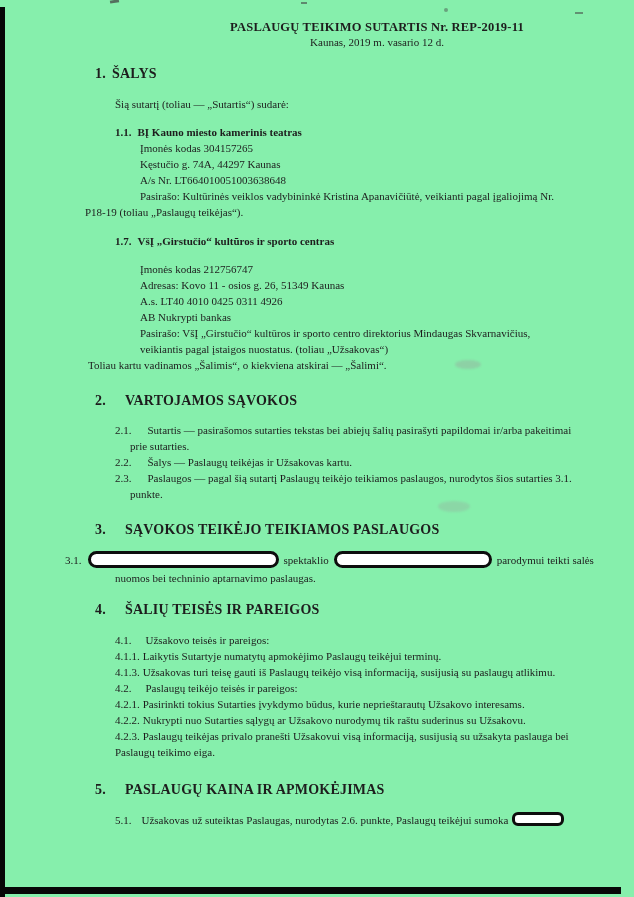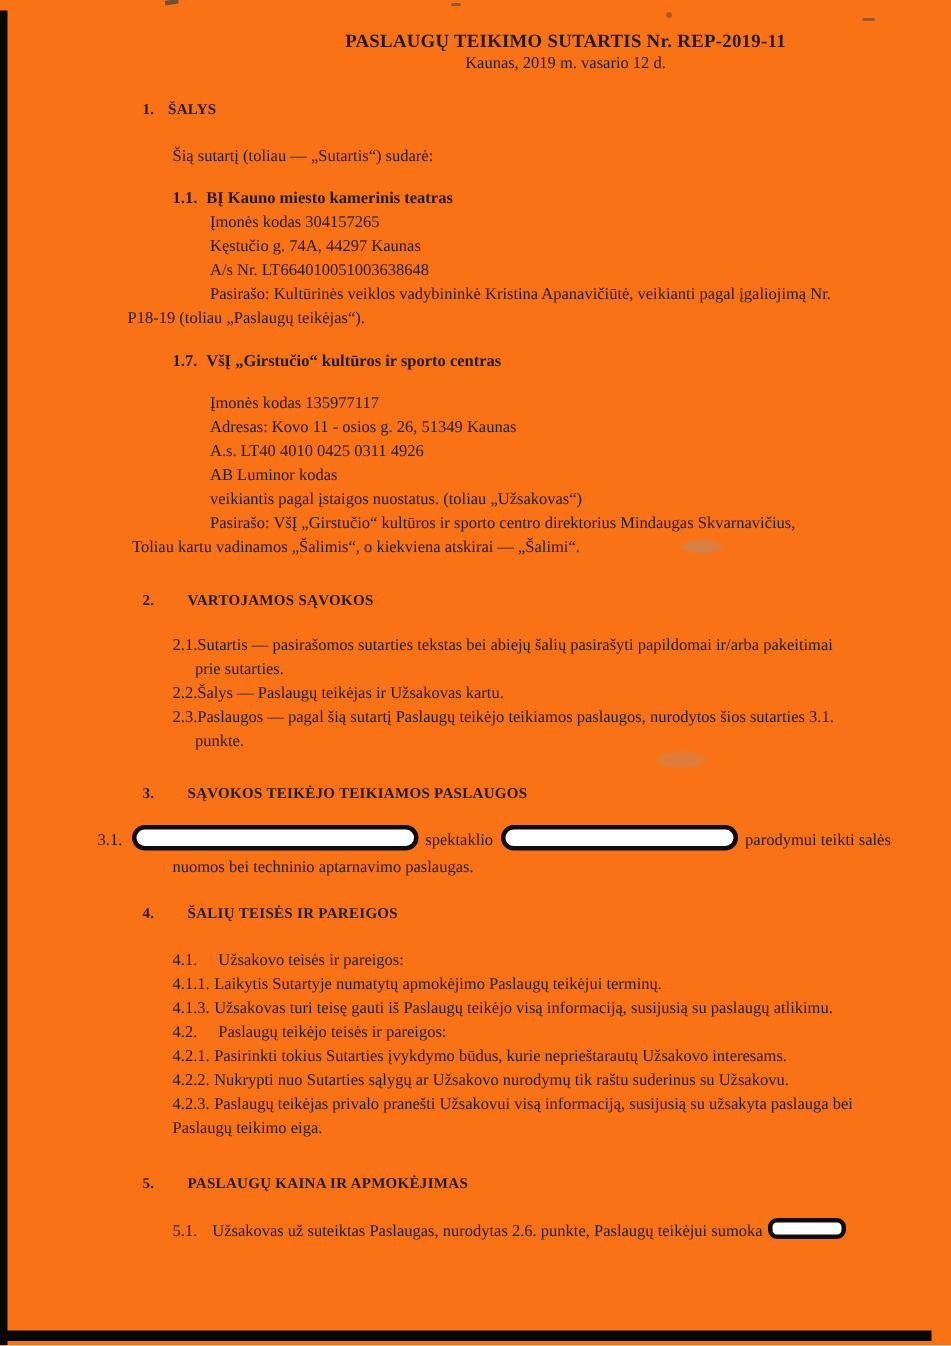--- a/index.html
+++ b/index.html
@@ -1,31 +1,31 @@
 <!DOCTYPE html>
 <html><head>
 <meta charset="utf-8">
 <style>
   html,body{margin:0;padding:0;background:#ffffff;}
-  .page{position:relative;width:634px;height:897px;background:#f97316;overflow:hidden;
+  .page{position:relative;width:634px;height:897px;background:#86efac;overflow:hidden;
         font-family:"Liberation Serif",serif;font-size:11px;color:#1d1d1d;}
   .content{position:absolute;top:0;left:0;width:100%;height:100%;padding:19px 0 0 64px;box-sizing:border-box;}
   .headerwrap{width:626px;text-align:center;}
   .title{font-weight:bold;font-size:12.5px;letter-spacing:.2px;line-height:16px;}
   .date{font-size:11px;line-height:15px;}
   .line{line-height:16px;white-space:nowrap;}
-  .sec-head{font-weight:bold;font-size:10px;line-height:16px;margin-left:31px;letter-spacing:.2px;white-space:nowrap;}
+  .sec-head{font-weight:bold;font-size:14px;line-height:16px;margin-left:31px;letter-spacing:.2px;white-space:nowrap;}
   .sec-num{display:inline-block;}
   .w17{width:17px}.w30{width:30px}
   .bold{font-weight:bold;}
   .ml1{margin-left:1px}.ml21{margin-left:21px}.ml24{margin-left:24px}
   .ml51{margin-left:51px}.ml66{margin-left:66px}.ml76{margin-left:76px}
   .mt12{margin-top:12px}.mt13{margin-top:13px}.mt14{margin-top:14px}
   .mt16{margin-top:16px}.mt20{margin-top:20px}.mt22{margin-top:22px}
-  .mr3{margin-right:3px}.mr4{margin-right:0}.mr6{margin-right:6px}.mr10{margin-right:10px}.mr14{margin-right:14px}
+  .mr3{margin-right:3px}.mr4{margin-right:16px}.mr6{margin-right:6px}.mr10{margin-right:10px}.mr14{margin-right:14px}
   .redact{display:inline-block;background:#fff;border:3px solid #0d0d0d;vertical-align:-4px;}
   .r1{width:185px;height:11px;border-radius:9px;margin-right:5px;}
   .r2{width:152px;height:11px;border-radius:9px;margin:0 5px;}
   .r3{width:46px;height:8px;border-radius:6px;margin-left:4px;vertical-align:-2px;}
   .boxline{line-height:20px;}
   .scan-left{position:absolute;left:0;top:7px;width:5px;height:890px;background:#070707;}
   .scan-bottom{position:absolute;left:0;bottom:3px;width:621px;height:7px;background:#070707;}
   .speck{position:absolute;background:#444;}
   .sp1{left:110px;top:0;width:9px;height:3px;opacity:.75;transform:rotate(-8deg);}
   .sp2{left:301px;top:2px;width:6px;height:2px;opacity:.6;}
@@ -56,26 +56,26 @@
     </div>
     <div class="line ml76">Įmonės kodas 304157265</div>
     <div class="line ml76">Kęstučio g. 74A, 44297 Kaunas</div>
     <div class="line ml76">A/s Nr. LT664010051003638648</div>
     <div class="line ml76">Pasirašo: Kultūrinės veiklos vadybininkė Kristina Apanavičiūtė, veikianti pagal įgaliojimą Nr.</div>
     <div class="line ml21">P18-19 (toliau  „Paslaugų teikėjas“).</div>
 
     <div class="line ml51 mt13 bold">
       <span class="mr6">1.7.</span><span>VšĮ „Girstučio“ kultūros ir sporto centras</span>
     </div>
-    <div class="line ml76 mt12">Įmonės kodas 135977117</div>
+    <div class="line ml76 mt12">Įmonės kodas 212756747</div>
     <div class="line ml76">Adresas: Kovo 11 - osios g. 26, 51349 Kaunas</div>
     <div class="line ml76">A.s. LT40 4010 0425 0311 4926</div>
-    <div class="line ml76">AB Luminor kodas</div>
+    <div class="line ml76">AB Nukrypti bankas</div>
+    <div class="line ml76">Pasirašo: VšĮ „Girstučio“ kultūros ir sporto centro direktorius Mindaugas Skvarnavičius,</div>
     <div class="line ml76">veikiantis pagal įstaigos nuostatus. (toliau „Užsakovas“)</div>
-    <div class="line ml76">Pasirašo: VšĮ „Girstučio“ kultūros ir sporto centro direktorius Mindaugas Skvarnavičius,</div>
     <div class="line ml24">Toliau kartu vadinamos „Šalimis“, o kiekviena atskirai — „Šalimi“.</div>
 
     <div class="sec-head mt20"><span class="sec-num w30">2.</span><span>VARTOJAMOS SĄVOKOS</span></div>
 
     <div class="line ml51 mt13"><span class="mr4">2.1.</span><span>Sutartis — pasirašomos sutarties tekstas bei abiejų šalių pasirašyti papildomai ir/arba pakeitimai</span></div>
     <div class="line ml66">prie sutarties.</div>
     <div class="line ml51"><span class="mr4">2.2.</span><span>Šalys — Paslaugų teikėjas ir Užsakovas kartu.</span></div>
     <div class="line ml51"><span class="mr4">2.3.</span><span>Paslaugos — pagal šią sutartį Paslaugų teikėjo teikiamos paslaugos, nurodytos šios sutarties 3.1.</span></div>
     <div class="line ml66">punkte.</div>
 

